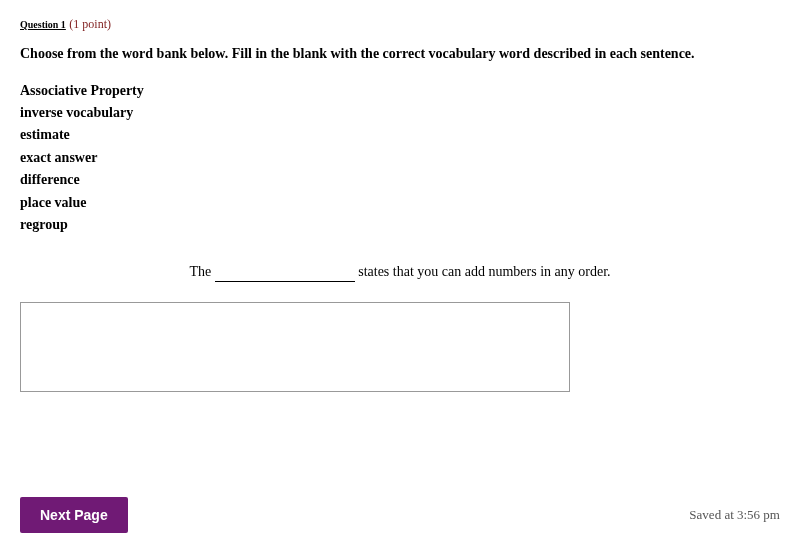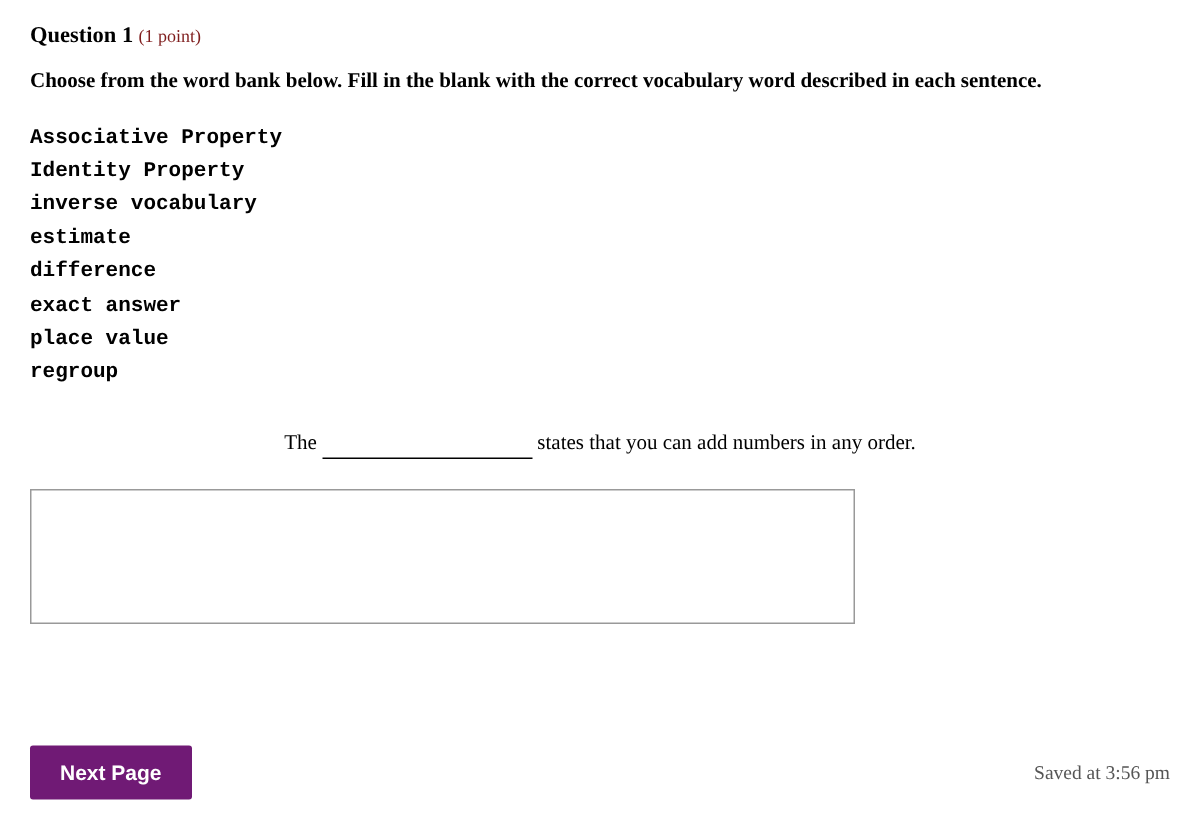--- a/index.html
+++ b/index.html
@@ -17,42 +17,42 @@
       min-height: 553px;
       padding: 16px 20px;
       position: relative;
     }
 
     .question-header {
       margin-bottom: 12px;
     }
 
     .question-title {
-      font-size: 15px;
+      font-size: 10px;
       font-weight: bold;
       display: inline;
+      text-decoration: underline;
     }
 
     .question-points {
       font-size: 12px;
       font-weight: normal;
       color: #7f1d1d;
       margin-top: 48px;
     }
 
     .instructions {
       font-size: 14px;
       font-weight: bold;
       margin-bottom: 16px;
       line-height: 1.4;
     }
 
     .word-bank {
       margin-bottom: 24px;
-      font-family: Liberation Mono, monospace;
     }
 
     .word-bank-item {
       font-size: 14px;
       font-weight: bold;
       line-height: 1.6;
     }
 
     .sentence-area {
       margin-bottom: 20px;
@@ -112,25 +112,24 @@
 
 <div class="question-header">
   <span class="question-title">Question 1</span>
   <span class="question-points">(1 point)</span>
 </div>
 
 <p class="instructions">Choose from the word bank below. Fill in the blank with the correct vocabulary word described in each sentence.</p>
 
 <div class="word-bank">
   <div class="word-bank-item">Associative Property</div>
-  <div class="word-bank-item">Identity Property</div>
   <div class="word-bank-item">inverse vocabulary</div>
   <div class="word-bank-item">estimate</div>
+  <div class="word-bank-item">exact answer</div>
   <div class="word-bank-item">difference</div>
-  <div class="word-bank-item">exact answer</div>
   <div class="word-bank-item">place value</div>
   <div class="word-bank-item">regroup</div>
 </div>
 
 <div class="sentence-area">
   <span>The </span><span class="blank">&nbsp;</span><span> states that you can add numbers in any order.</span>
 </div>
 
 <textarea class="answer-textarea" style=""></textarea>
 

